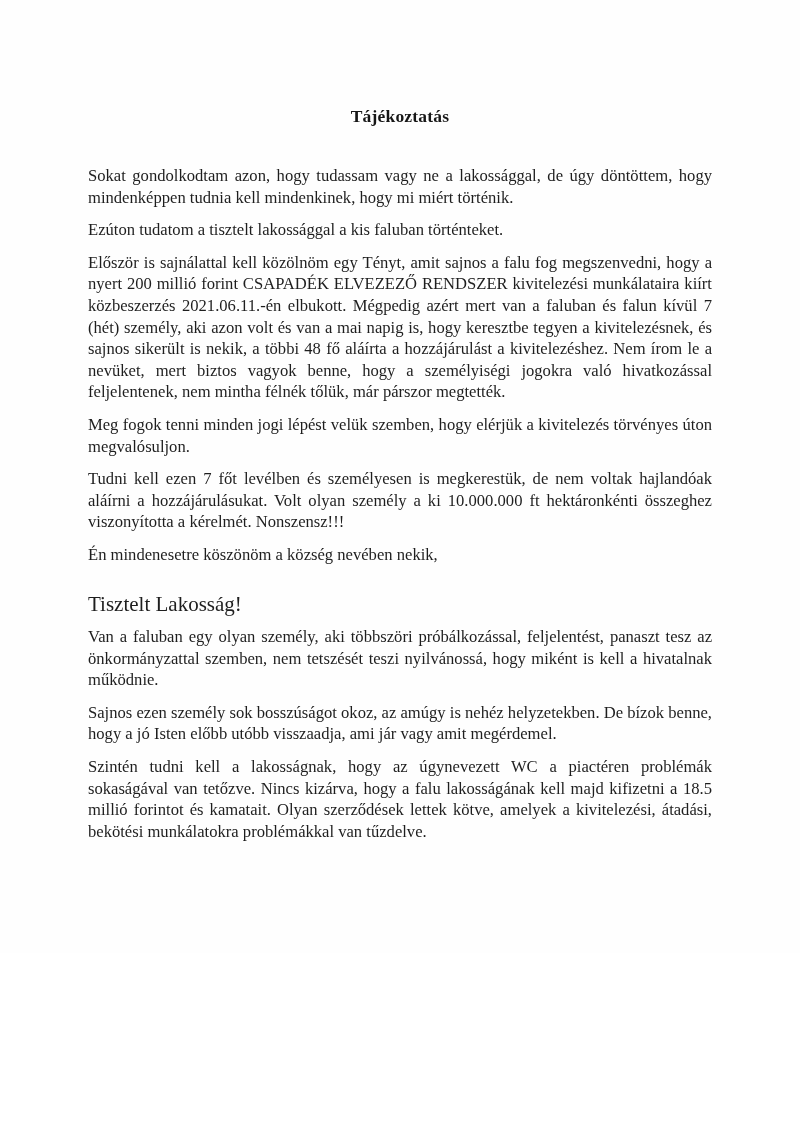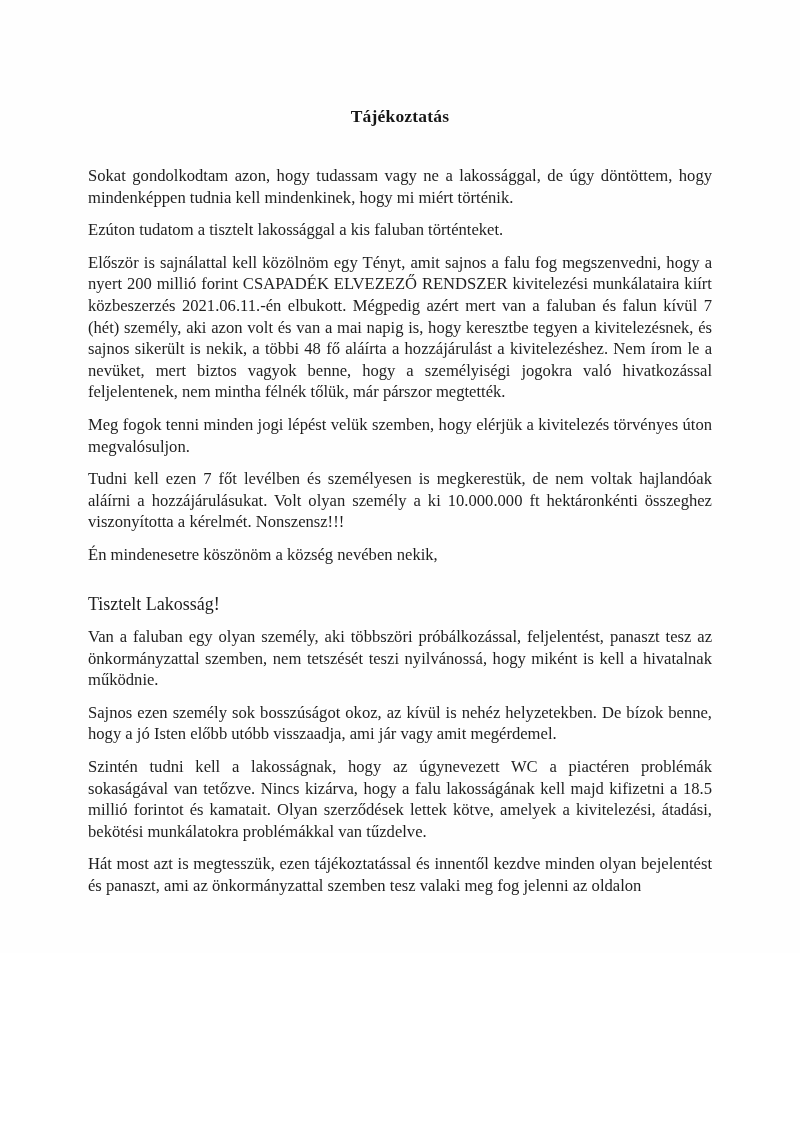--- a/index.html
+++ b/index.html
@@ -32,21 +32,21 @@
   .para {
     margin: 0 0 11px 0;
     font-size: 16.6px;
     line-height: 21.6px;
     text-align: justify;
     text-justify: inter-word;
     color: #1e1e1e;
   }
   .salutation {
     margin: 28px 0 11px 0;
-    font-size: 18px;
+    font-size: 21px;
     line-height: 21.6px;
     font-weight: normal;
     text-align: left;
     color: #1e1e1e;
   }
 </style>
 </head>
 <body>
 
 <div class="page">
@@ -56,17 +56,16 @@
   <p class="para">Sokat gondolkodtam azon, hogy tudassam vagy ne a lakossággal, de úgy döntöttem, hogy mindenképpen tudnia kell mindenkinek, hogy mi miért történik.</p>
   <p class="para">Ezúton tudatom a tisztelt lakossággal a kis faluban történteket.</p>
   <p class="para">Először is sajnálattal kell közölnöm egy Tényt, amit sajnos a falu fog megszenvedni, hogy a nyert 200 millió forint CSAPADÉK ELVEZEZŐ RENDSZER kivitelezési munkálataira kiírt közbeszerzés 2021.06.11.-én elbukott. Mégpedig azért mert van a faluban és falun kívül 7 (hét) személy, aki azon volt és van a mai napig is, hogy keresztbe tegyen a kivitelezésnek, és sajnos sikerült is nekik, a többi 48 fő aláírta a hozzájárulást a kivitelezéshez. Nem írom le a nevüket, mert biztos vagyok benne, hogy a személyiségi jogokra való hivatkozással feljelentenek, nem mintha félnék tőlük, már párszor megtették.</p>
   <p class="para">Meg fogok tenni minden jogi lépést velük szemben, hogy elérjük a kivitelezés törvényes úton megvalósuljon.</p>
   <p class="para">Tudni kell ezen 7 főt levélben és személyesen is megkerestük, de nem voltak hajlandóak aláírni a hozzájárulásukat. Volt olyan személy a ki 10.000.000 ft hektáronkénti összeghez viszonyította a kérelmét. Nonszensz!!!</p>
   <p class="para">Én mindenesetre köszönöm a község nevében nekik,</p>
 
   <p class="salutation">Tisztelt Lakosság!</p>
 
   <p class="para">Van a faluban egy olyan személy, aki többszöri próbálkozással, feljelentést, panaszt tesz az önkormányzattal szemben, nem tetszését teszi nyilvánossá, hogy miként is kell a hivatalnak működnie.</p>
-  <p class="para">Sajnos ezen személy sok bosszúságot okoz, az kívül is nehéz helyzetekben. De bízok benne, hogy a jó Isten előbb utóbb visszaadja, ami jár vagy amit megérdemel.</p>
+  <p class="para">Sajnos ezen személy sok bosszúságot okoz, az amúgy is nehéz helyzetekben. De bízok benne, hogy a jó Isten előbb utóbb visszaadja, ami jár vagy amit megérdemel.</p>
   <p class="para">Szintén tudni kell a lakosságnak, hogy az úgynevezett WC a piactéren problémák sokaságával van tetőzve. Nincs kizárva, hogy a falu lakosságának kell majd kifizetni a 18.5 millió forintot és kamatait. Olyan szerződések lettek kötve, amelyek a kivitelezési, átadási, bekötési munkálatokra problémákkal van tűzdelve.</p>
-  <p class="para">Hát most azt is megtesszük, ezen tájékoztatással és innentől kezdve minden olyan bejelentést és panaszt, ami az önkormányzattal szemben tesz valaki meg fog jelenni az oldalon</p>
 
 </div>
 
 </body></html>

